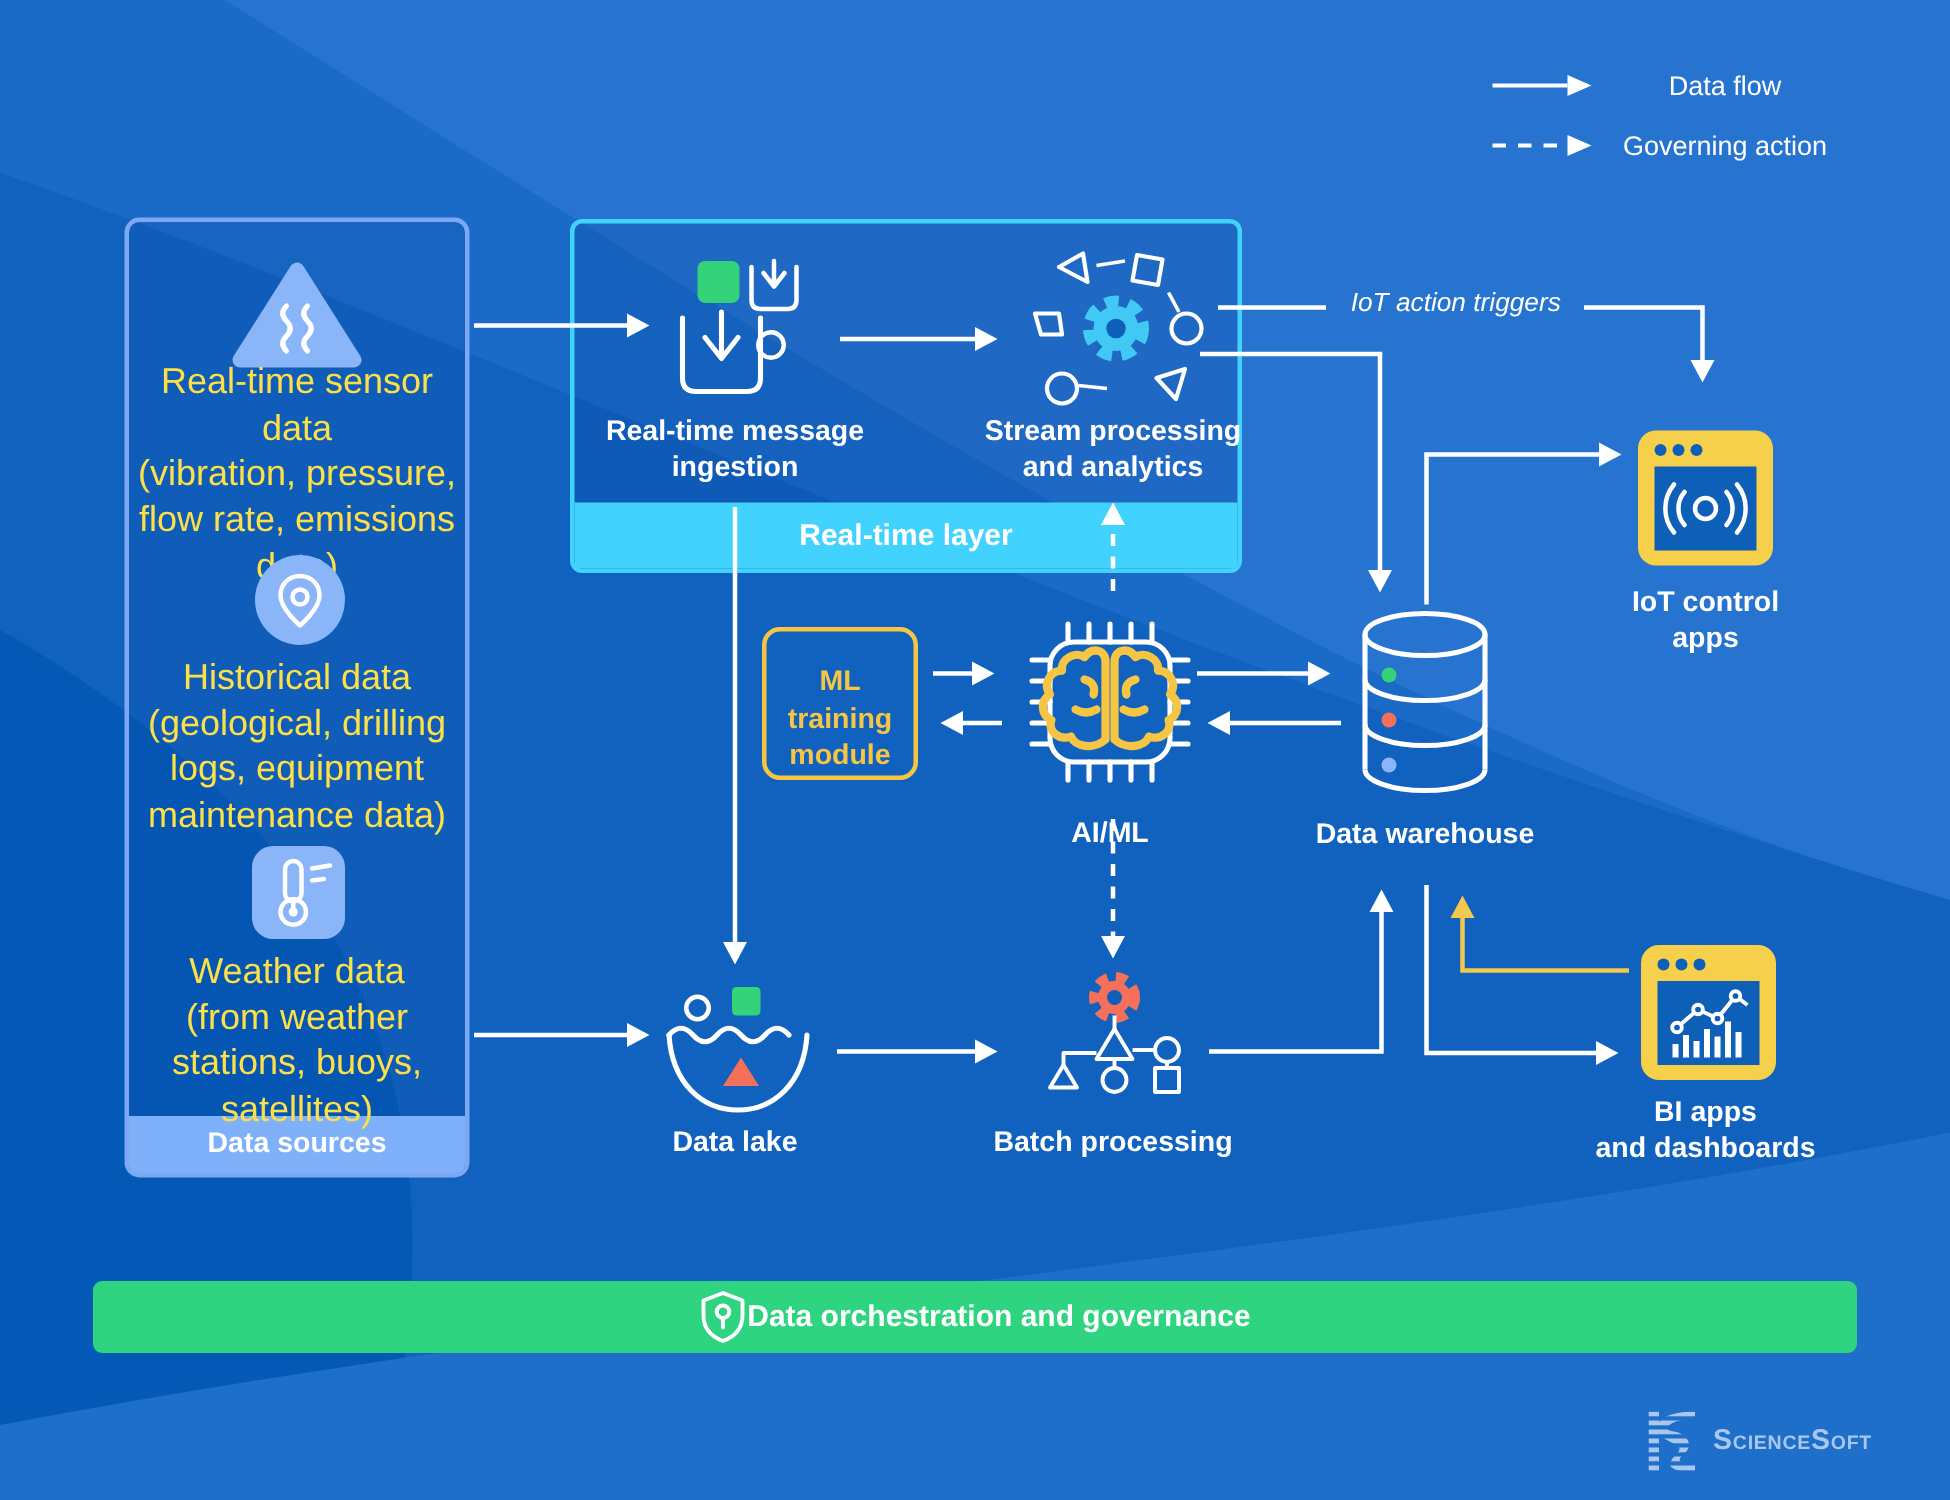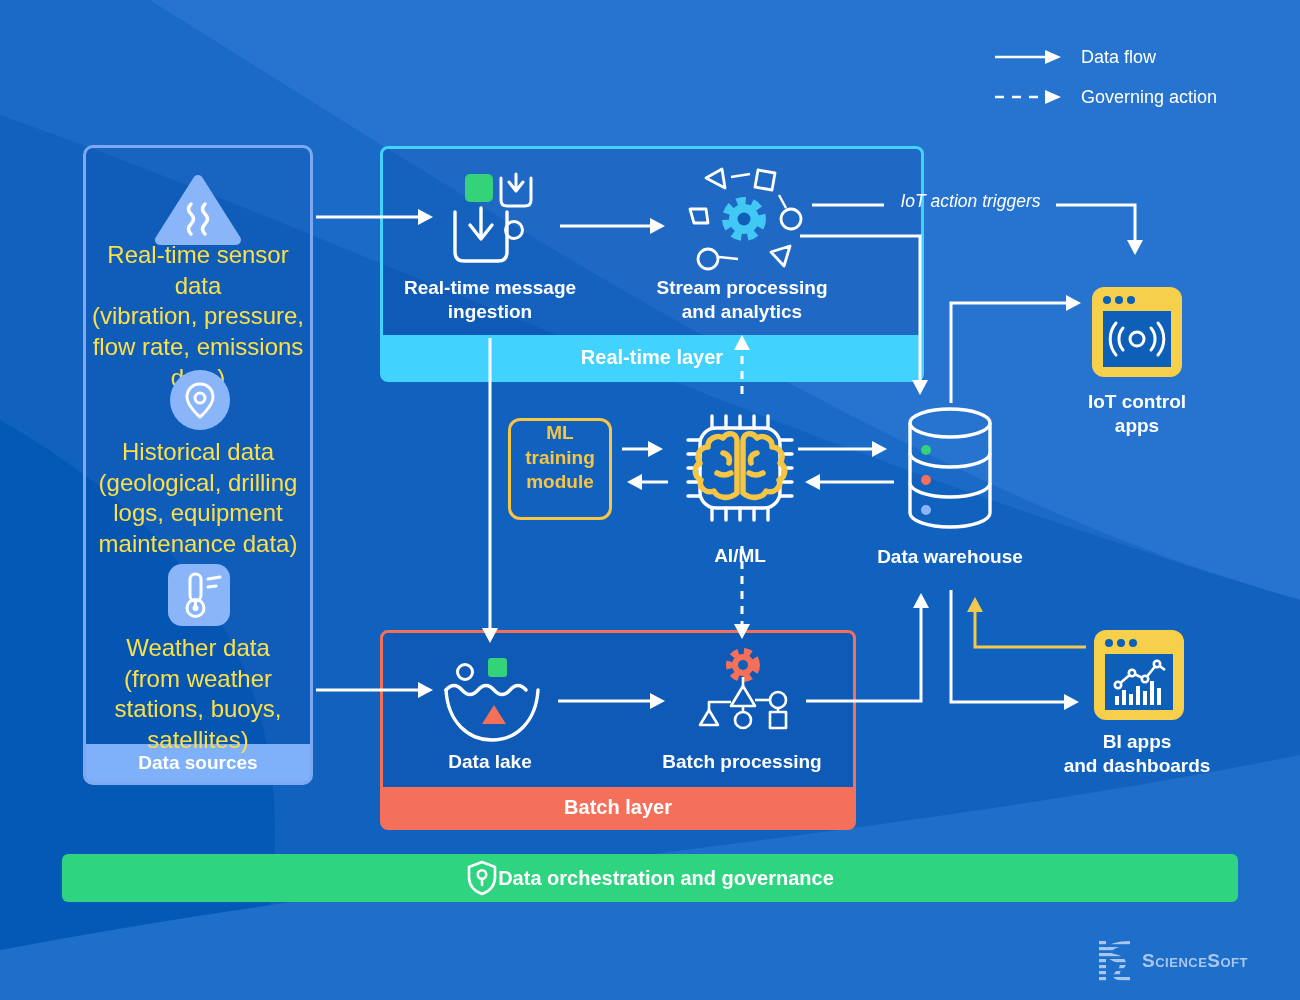--- a/index.html
+++ b/index.html
@@ -25,48 +25,48 @@
     color:#fff;font-weight:700;
   }
   
   .panel-sources{
     left:83px;top:145px;width:230px;height:640px;
     border:3px solid #7FA8F3;border-radius:10px;
     background:rgba(10,70,160,0.18);box-sizing:border-box;
   }
   .strip-sources{height:38px;background:#7FB0FA;border-radius:0 0 6px 6px;font-size:19px;}
   .panel-realtime{
-    left:380px;top:146px;width:544px;height:236px;
+    left:380px;top:146px;width:448px;height:236px;
     border:3px solid #41D2FD;border-radius:8px;
     background:rgba(6,60,150,0.20);box-sizing:border-box;
   }
   .strip-realtime{height:44px;background:#41D2FD;border-radius:0 0 4px 4px;font-size:20px;}
   .panel-batch{
     left:380px;top:630px;width:476px;height:200px;
     border:3px solid #F4705B;border-radius:8px;
     background:rgba(6,60,150,0.20);box-sizing:border-box;
   }
   .strip-batch{height:40px;background:#F4705B;border-radius:0 0 4px 4px;font-size:20px;}
   .ml-module{
     left:508px;top:418px;width:104px;height:102px;
     border:3px solid #F6C544;border-radius:12px;box-sizing:border-box;
-    display:flex;align-items:flex-start;justify-content:center;
+    display:flex;align-items:flex-end;justify-content:center;
     color:#F6C544;font-weight:700;font-size:19px;text-align:center;
     white-space:pre-line;line-height:1.3;
   }
   .gov-bar{
     left:62px;top:854px;width:1176px;height:48px;background:#2ED47F;
     border-radius:6px;display:flex;align-items:center;justify-content:center;
     color:#fff;font-weight:700;font-size:20px;
   }
   
   .legend{left:993px;top:46px;width:300px;}
   .legend-row{display:flex;align-items:flex-start;margin-bottom:17px;}
   .legend-row svg{margin-top:2px;}
-  .legend-text{color:#fff;font-size:18px;margin-left:16px;line-height:1.25;width:170px;}
+  .legend-text{color:#fff;font-size:18px;margin-left:0;line-height:1.25;width:170px;text-align:center;}
   .annot{
     position:absolute;color:#fff;font-style:italic;font-size:17.5px;
     text-align:center;
   }
   
   .logo{right:52px;bottom:18px;display:flex;align-items:center;gap:8px;}
   .logo-text{color:#A9C6EF;font-weight:700;font-size:19px;letter-spacing:0.5px;}
   .logo-text .sc{font-variant:small-caps;}
 </style>
 </head>
@@ -261,23 +261,20 @@
     <g stroke="#fff" stroke-width="2.6" fill="#0E5FB8">
       <circle cx="26" cy="57" r="3.2"></circle>
         <circle cx="40" cy="45" r="3.2"></circle>
         <circle cx="53" cy="51" r="3.2"></circle>
         <circle cx="65" cy="36" r="3.2"></circle>
     </g>
   </svg>
   <div class="node-label" style="left:1037px;top:730px;width:200px;">BI apps
 and dashboards</div>
 
-  <div class="abs panel-batch">
-    <div class="strip strip-batch">Batch layer</div>
-  </div>
 
   <svg class="abs" style="left:432px;top:650px;" width="120" height="100">
     <circle cx="33" cy="22" r="7.5" stroke="#fff" stroke-width="3" fill="none"></circle>
     <rect x="56" y="8" width="19" height="19" rx="3" fill="#34D279"></rect>
     <path d="M14,40 q8,-9 16,0 q8,9 16,0 q8,-9 16,0 q8,9 16,0 q8,-9 16,0" stroke="#fff" stroke-width="3.4" fill="none" stroke-linecap="round"></path>
     <path d="M14,40 C16,72 36,90 60,90 C84,90 104,72 106,40" stroke="#fff" stroke-width="3.4" fill="none" stroke-linecap="round"></path>
     <polygon points="50,74 74,74 62,55" fill="#F4705B"></polygon>
   </svg>
   <div class="node-label" style="left:390px;top:750px;width:200px;">Data lake</div>
 

